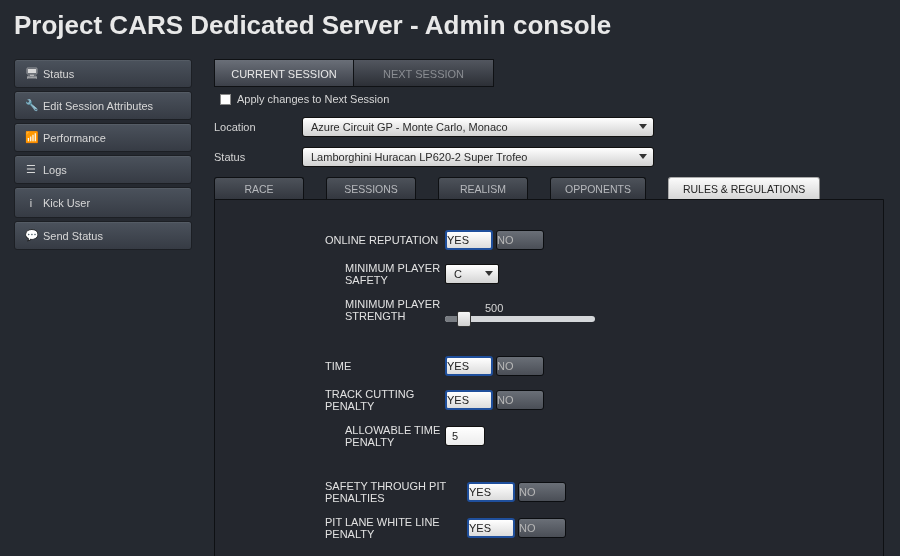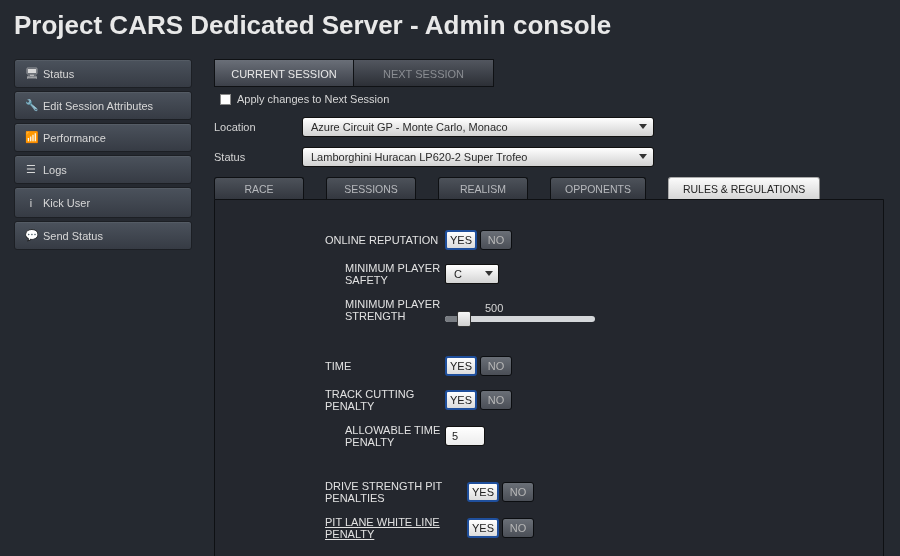--- a/index.html
+++ b/index.html
@@ -59,21 +59,21 @@
   .panel {
     border:1px solid #0e1013; background:#24272e;
     padding:18px 20px 26px 20px; min-height:262px; border-radius:0 0 4px 4px;
   }
   .form-row { display:flex; align-items:center; margin:12px 0;}
   .form-row .f-lbl { width:210px; font-size:11px; color:#e2e2e2; padding-left:90px;}
   .form-row .f-lbl.sub { padding-left:110px; color:#e2e2e2;}
   .form-row .f-lbl.sub2 { padding-left:110px;}
   .yn { display:flex; gap:3px;}
   .yn .opt {
-    width:32px; height:20px; text-align:center; line-height:18px;
+    width:48px; height:20px; line-height:18px;
     font-size:11px; border-radius:3px; border:1px solid #0b0d10; cursor:pointer;
     background: linear-gradient(#6a6f77,#4a4e56); color:#b7b7b7;
   }
   .yn .opt.sel { background: linear-gradient(#ffffff,#dcdcdc); color:#222; border:2px solid #1f4f9c; line-height:16px;}
   .mini-select {
     width:54px; height:20px; background: linear-gradient(#ffffff,#d4d4d4);
     border:1px solid #111; border-radius:2px; display:flex; align-items:center; padding:0 16px 0 8px;
     font-size:11px; color:#222; position:relative; cursor:pointer;
   }
   .mini-select .caret{ position:absolute; right:5px; top:6px; width:0;height:0;border-left:4px solid transparent;border-right:4px solid transparent;border-top:5px solid #333;}
@@ -213,29 +213,29 @@
       <div class="form-row">
         <div class="f-lbl sub2">ALLOWABLE TIME PENALTY</div>
         <div class="num-input">
           <span>5</span>
         </div>
       </div>
 
       <div style="height:8px;"></div>
 
       <div class="form-row">
-        <div class="f-lbl" style="width:232px;">DRIVE STRENGTH PIT PENALTIES</div>
-        <div class="yn">
-          <div class="opt sel">YES</div>
-          <div class="opt">NO</div>
-        </div>
-      </div>
-
-      <div class="form-row">
-        <div class="f-lbl" style="width:232px;text-decoration:underline;">PIT LANE WHITE LINE PENALTY</div>
+        <div class="f-lbl" style="width:232px;">SAFETY THROUGH PIT PENALTIES</div>
+        <div class="yn">
+          <div class="opt sel">YES</div>
+          <div class="opt">NO</div>
+        </div>
+      </div>
+
+      <div class="form-row">
+        <div class="f-lbl" style="width:232px;">PIT LANE WHITE LINE PENALTY</div>
         <div class="yn">
           <div class="opt sel">YES</div>
           <div class="opt">NO</div>
         </div>
       </div>
 
     </div>
 
     <button class="save-btn">Save Current</button>
 

